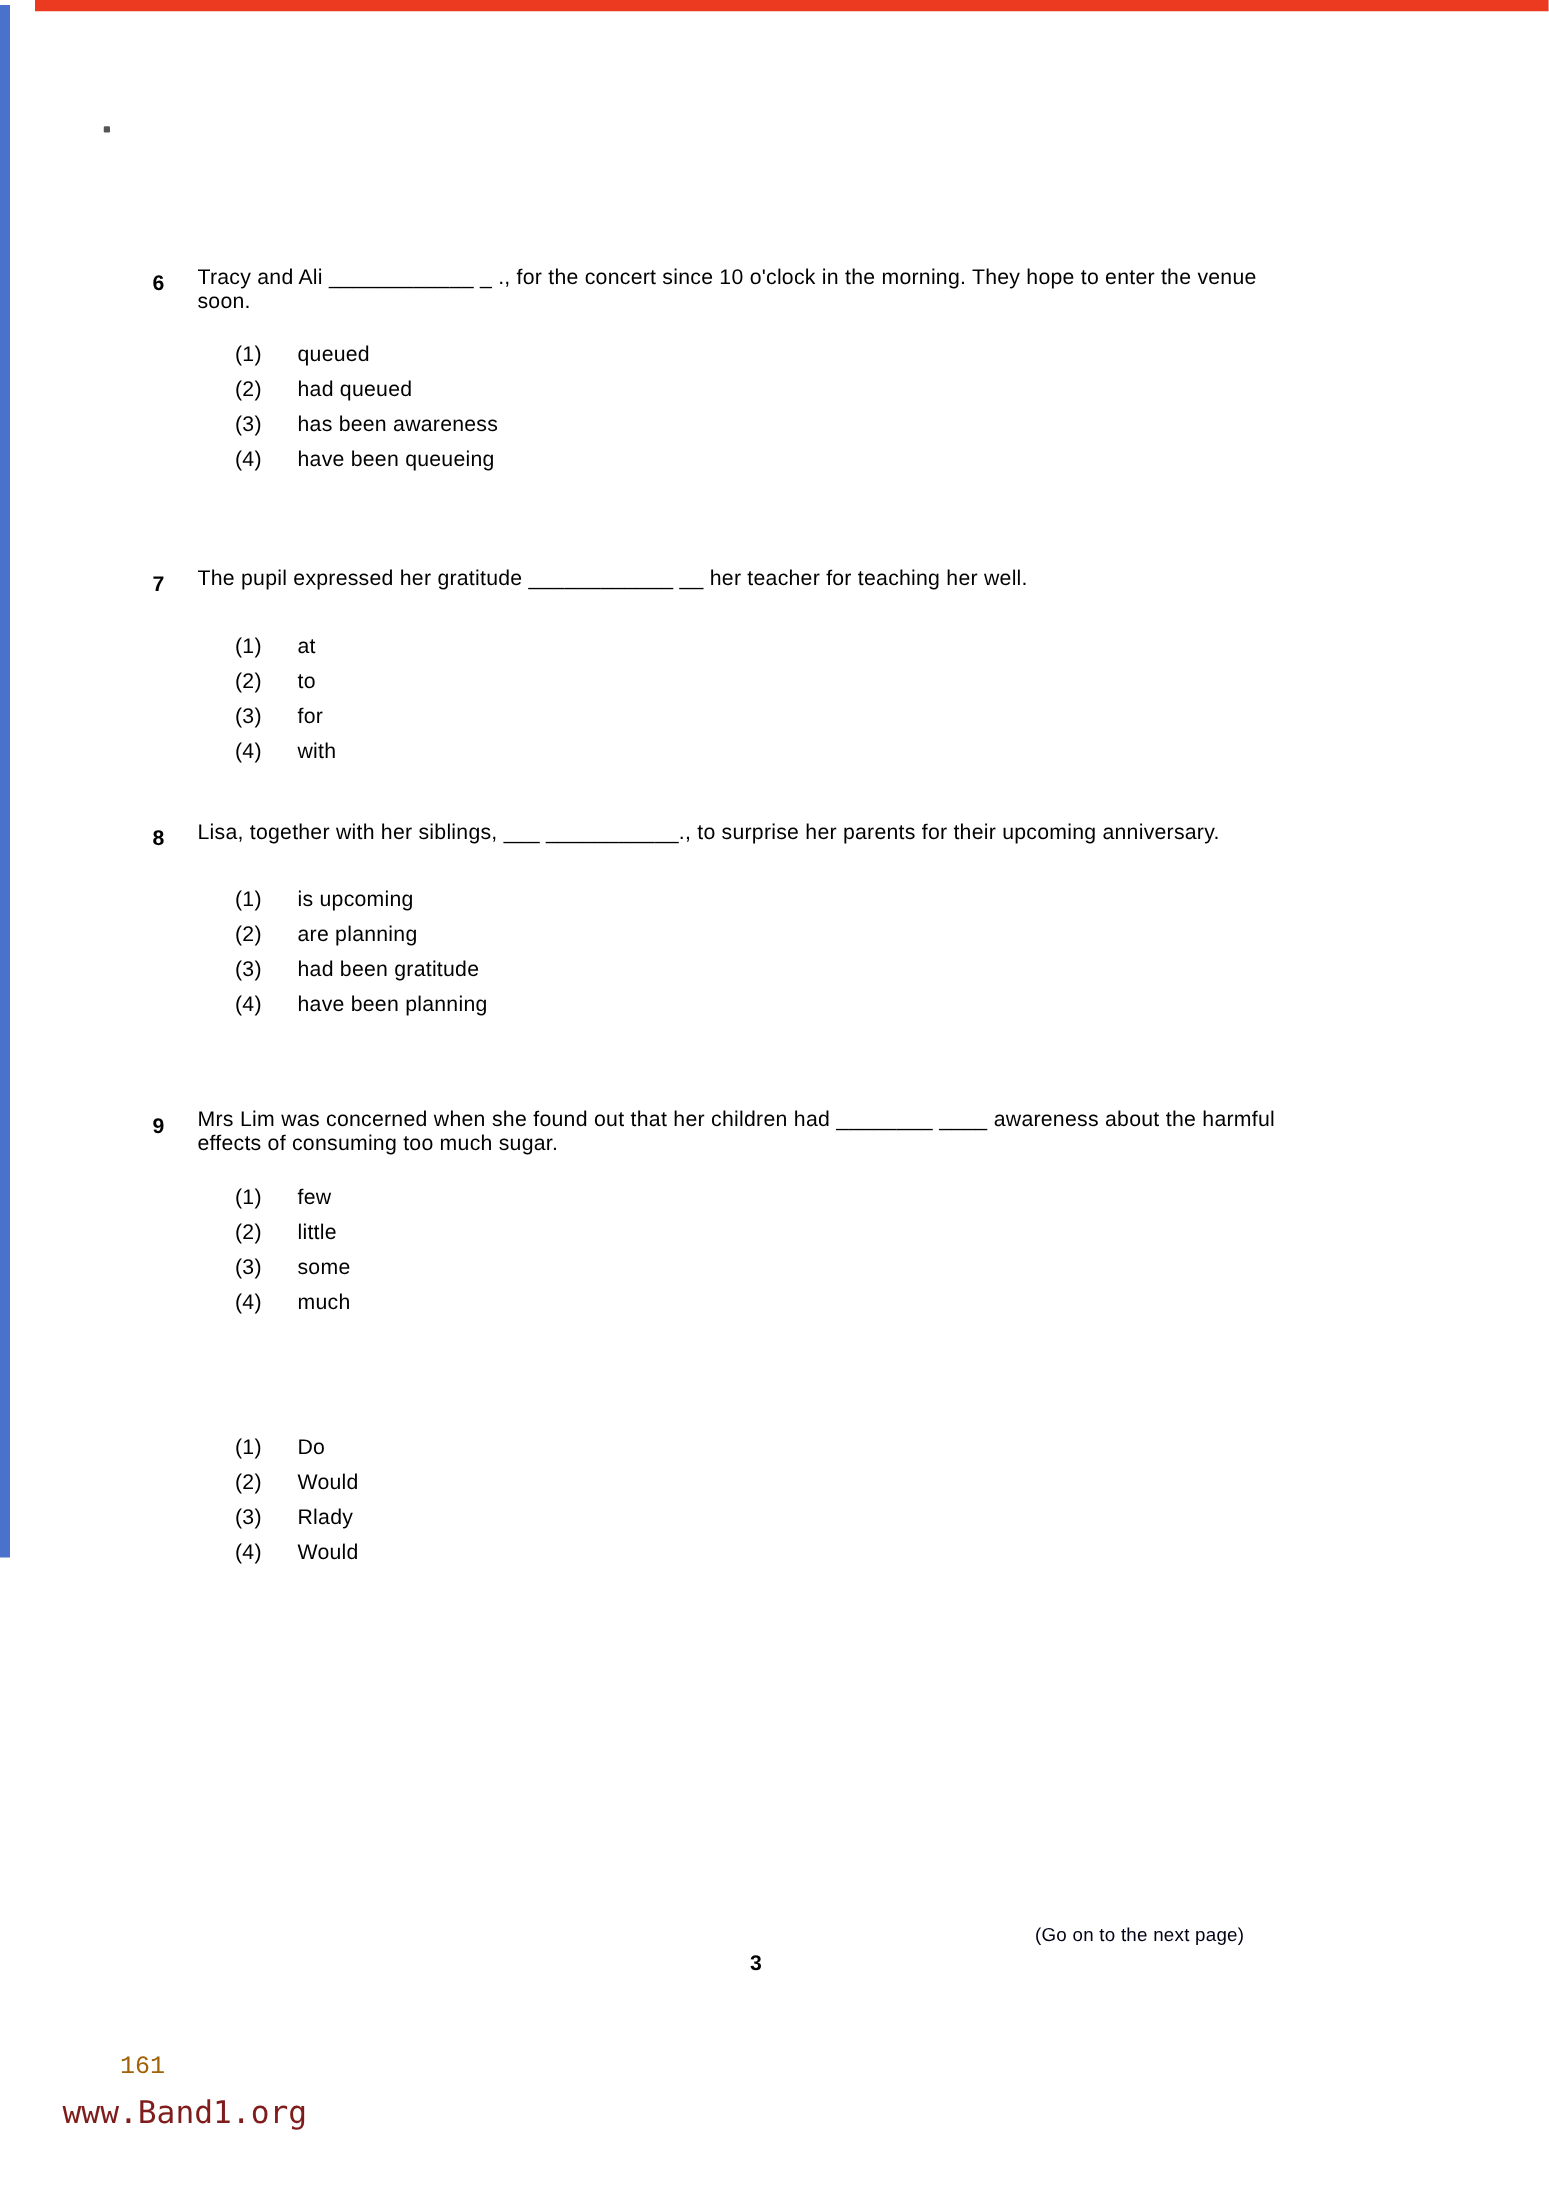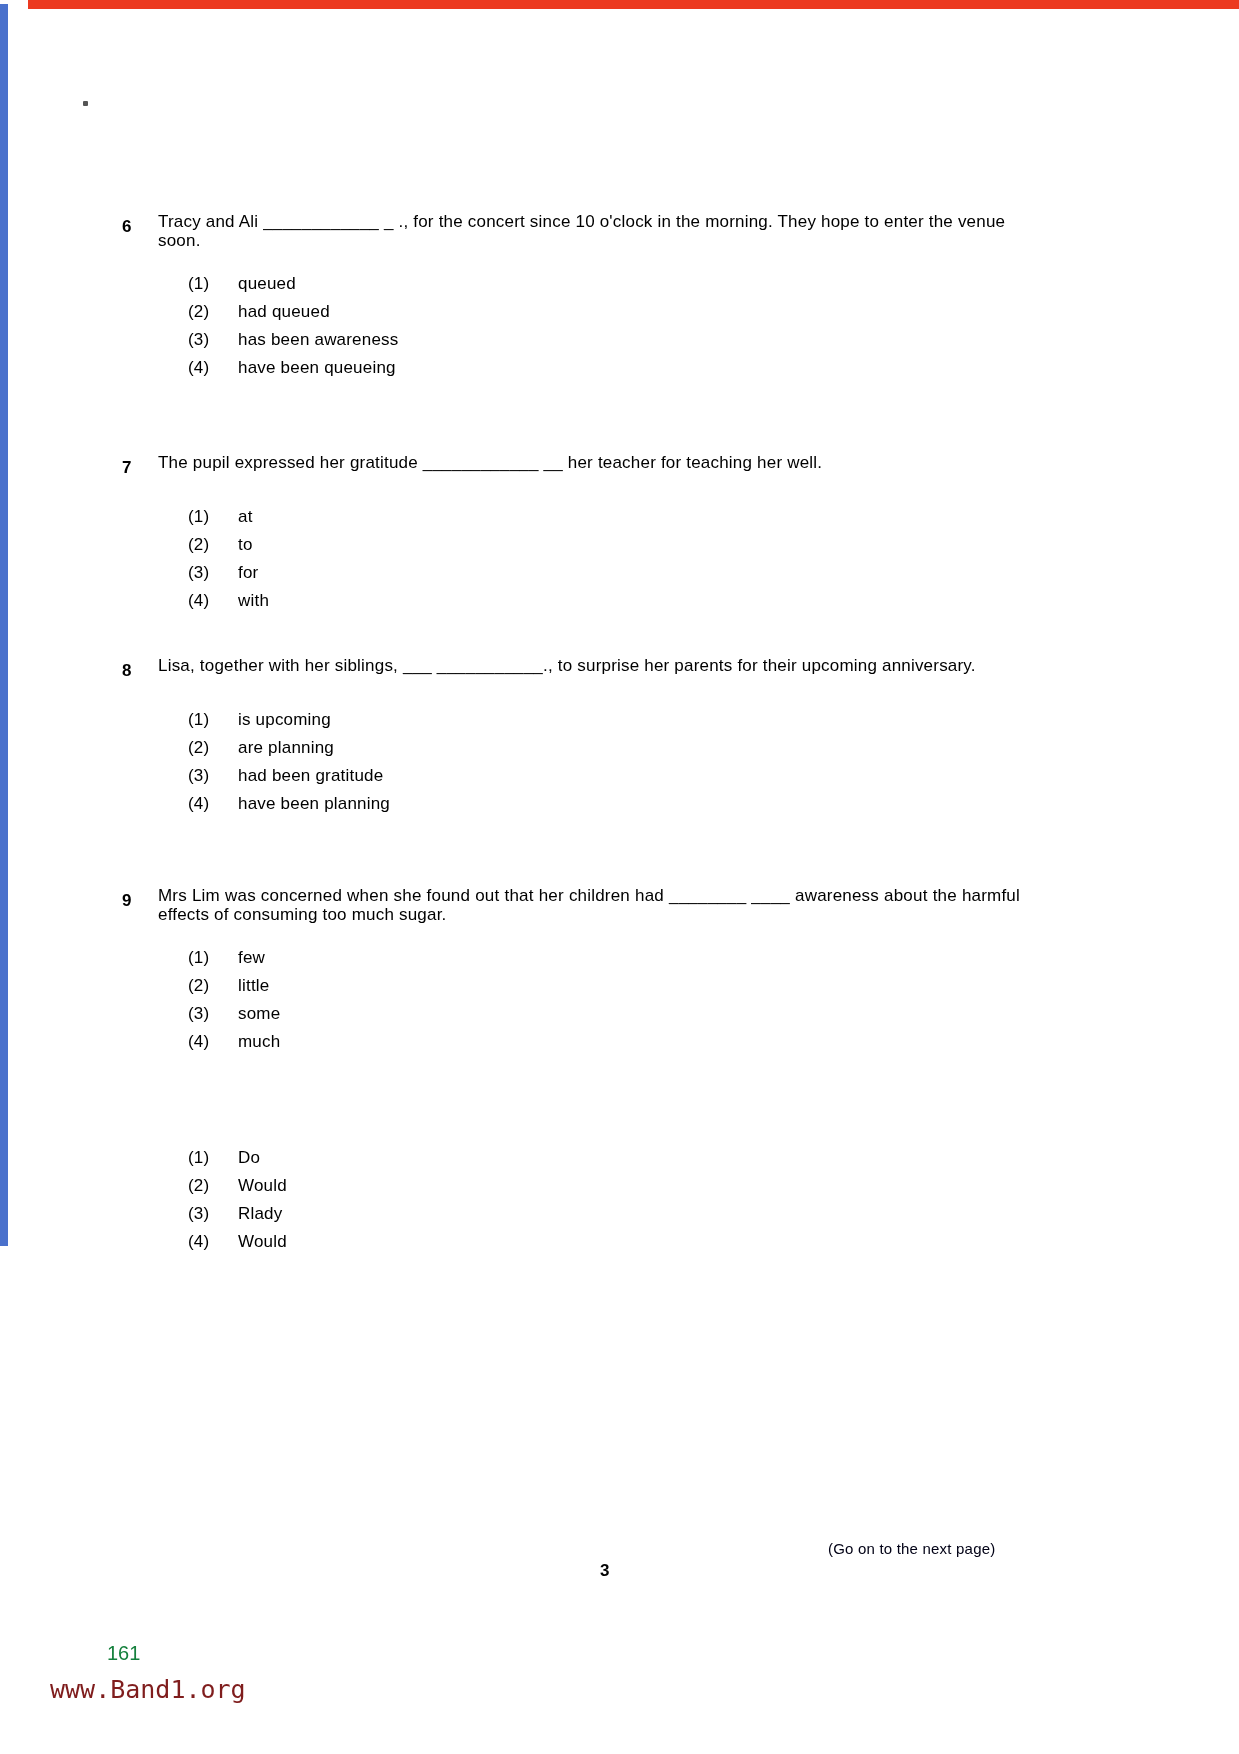--- a/index.html
+++ b/index.html
@@ -52,22 +52,22 @@
     position: absolute; left: 828px; top: 1540px;
     font-size: 15px; color: #0f172a;
   }
   .page-num {
     position: absolute; left: 600px; top: 1561px;
     font-size: 17px; font-weight: bold; color: #1c1c1c;
   }
   
   .wm-code {
     position: absolute; left: 96px; top: 1642px;
-    font-family: Liberation Sans, sans-serif;
-    font-size: 20px; color: #15803d; margin-left: 11px;
+    font-family: Liberation Mono, monospace;
+    font-size: 20px; color: #a16207;
   }
   .wm-site {
     position: absolute; left: 50px; top: 1675px;
     font-family: "DejaVu Sans Mono", monospace;
     font-size: 25px; color: #7f1d1d;
   }
 </style>
 </head>
 <body>
 

